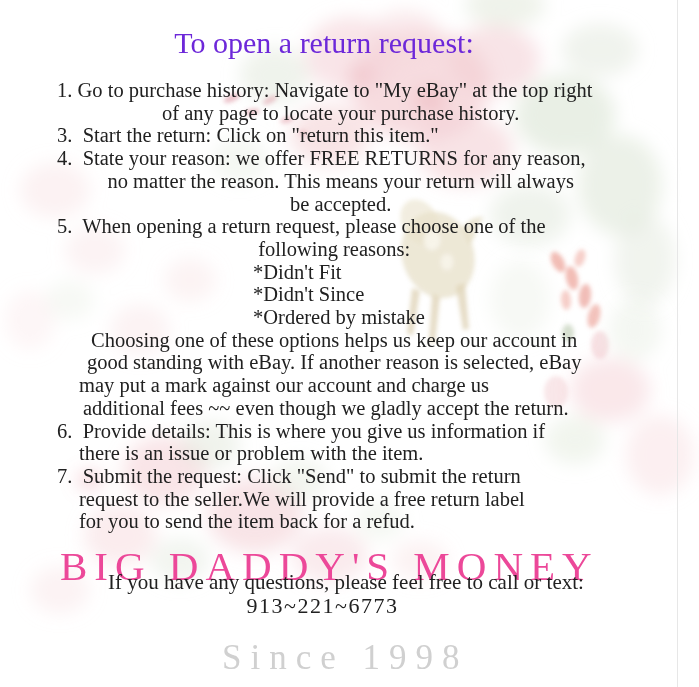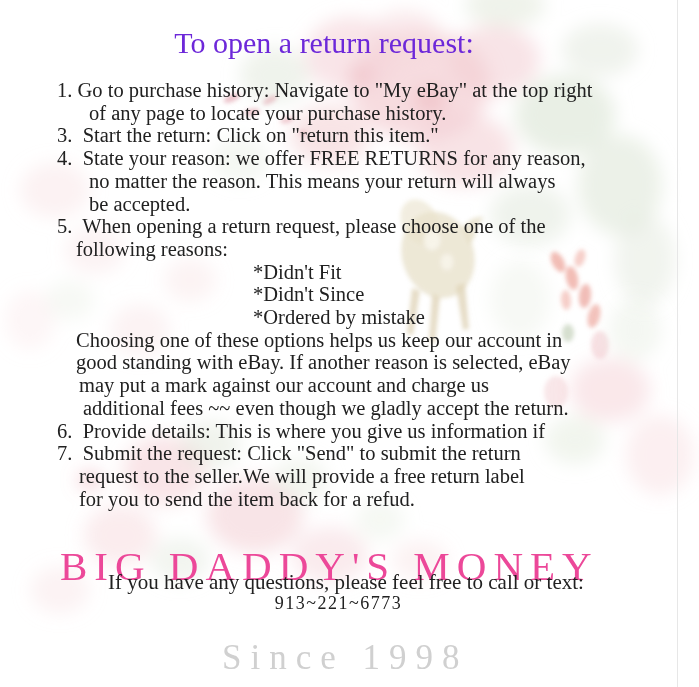--- a/index.html
+++ b/index.html
@@ -12,27 +12,27 @@
   .wm { position:absolute; z-index:1; white-space:nowrap; font-family:"Liberation Serif","DejaVu Serif",serif; }
   .wm-brand { left:60px; top:546px; font-size:41px; line-height:1; letter-spacing:7px; color:#ec4899; }
   .wm-since { left:222px; top:620px; font-size:35px; line-height:1; letter-spacing:9px; color:#d0d0d0;margin-top:20px; }
   .txt { position:absolute; z-index:2; }
   .title {
     left:0; top:26px; width:648px; margin:0; text-align:center;
     font-size:30px; font-weight:400; color:#6d28d9;
   }
   .content { left:57px; top:79px; font-size:20.5px; line-height:22.7px; color:#212121; }
   .ln { white-space:pre-wrap; }
-  .cont  { margin-left:32px; }
-  .cont2 { margin-left:19px; }
+  .cont  { margin-left:32px;text-align:center; }
+  .cont2 { margin-left:19px;text-align:center; }
   .cont3 { margin-left:22px; }
   .cont4 { margin-left:26px; }
   .star  { margin-left:196px;font-family:Liberation Serif, serif; }
   .contact { left:0; top:570px; width:652px; text-align:center; font-size:21px; color:#212121;padding-left:20px; }
-  .phone   { left:16px; top:593px; width:645px; text-align:center; font-size:18px; letter-spacing:1.5px; color:#212121; }
+  .phone   { left:0; top:593px; width:645px; text-align:center; font-size:22px; letter-spacing:1.5px; color:#212121; }
   .edge-line { position:absolute; z-index:3; left:677px; top:0; width:1px; height:687px; background:#e7e7e7; }
 </style>
 </head>
 <body>
 
 <div class="page">
 
   <svg class="bg" width="699" height="687" viewBox="0 0 699 687">
     <defs>
       <filter id="wash" x="-60%" y="-60%" width="220%" height="220%">
@@ -137,20 +137,21 @@
     <div class="ln">5.  When opening a return request, please choose one of the</div>
     <div class="ln cont2">following reasons:</div>
     <div class="ln star">*Didn't Fit</div>
     <div class="ln star">*Didn't Since</div>
     <div class="ln star">*Ordered by mistake</div>
     <div class="ln cont2">Choosing one of these options helps us keep our account in</div>
     <div class="ln cont2">good standing with eBay. If another reason is selected, eBay</div>
     <div class="ln cont3">may put a mark against our account and charge us</div>
     <div class="ln cont4">additional fees ~~ even though we gladly accept the return.</div>
     <div class="ln">6.  Provide details: This is where you give us information if</div>
+    <div class="ln cont3">there is an issue or problem with the item.</div>
     <div class="ln">7.  Submit the request: Click "Send" to submit the return</div>
     <div class="ln cont3">request to the seller.We will provide a free return label</div>
     <div class="ln cont3">for you to send the item back for a refud.</div>
   </div>
 
   <div class="txt contact">If you have any questions, please feel free to call or text:</div>
   <div class="txt phone">913~221~6773</div>
 
   <div class="edge-line"></div>
 </div>

